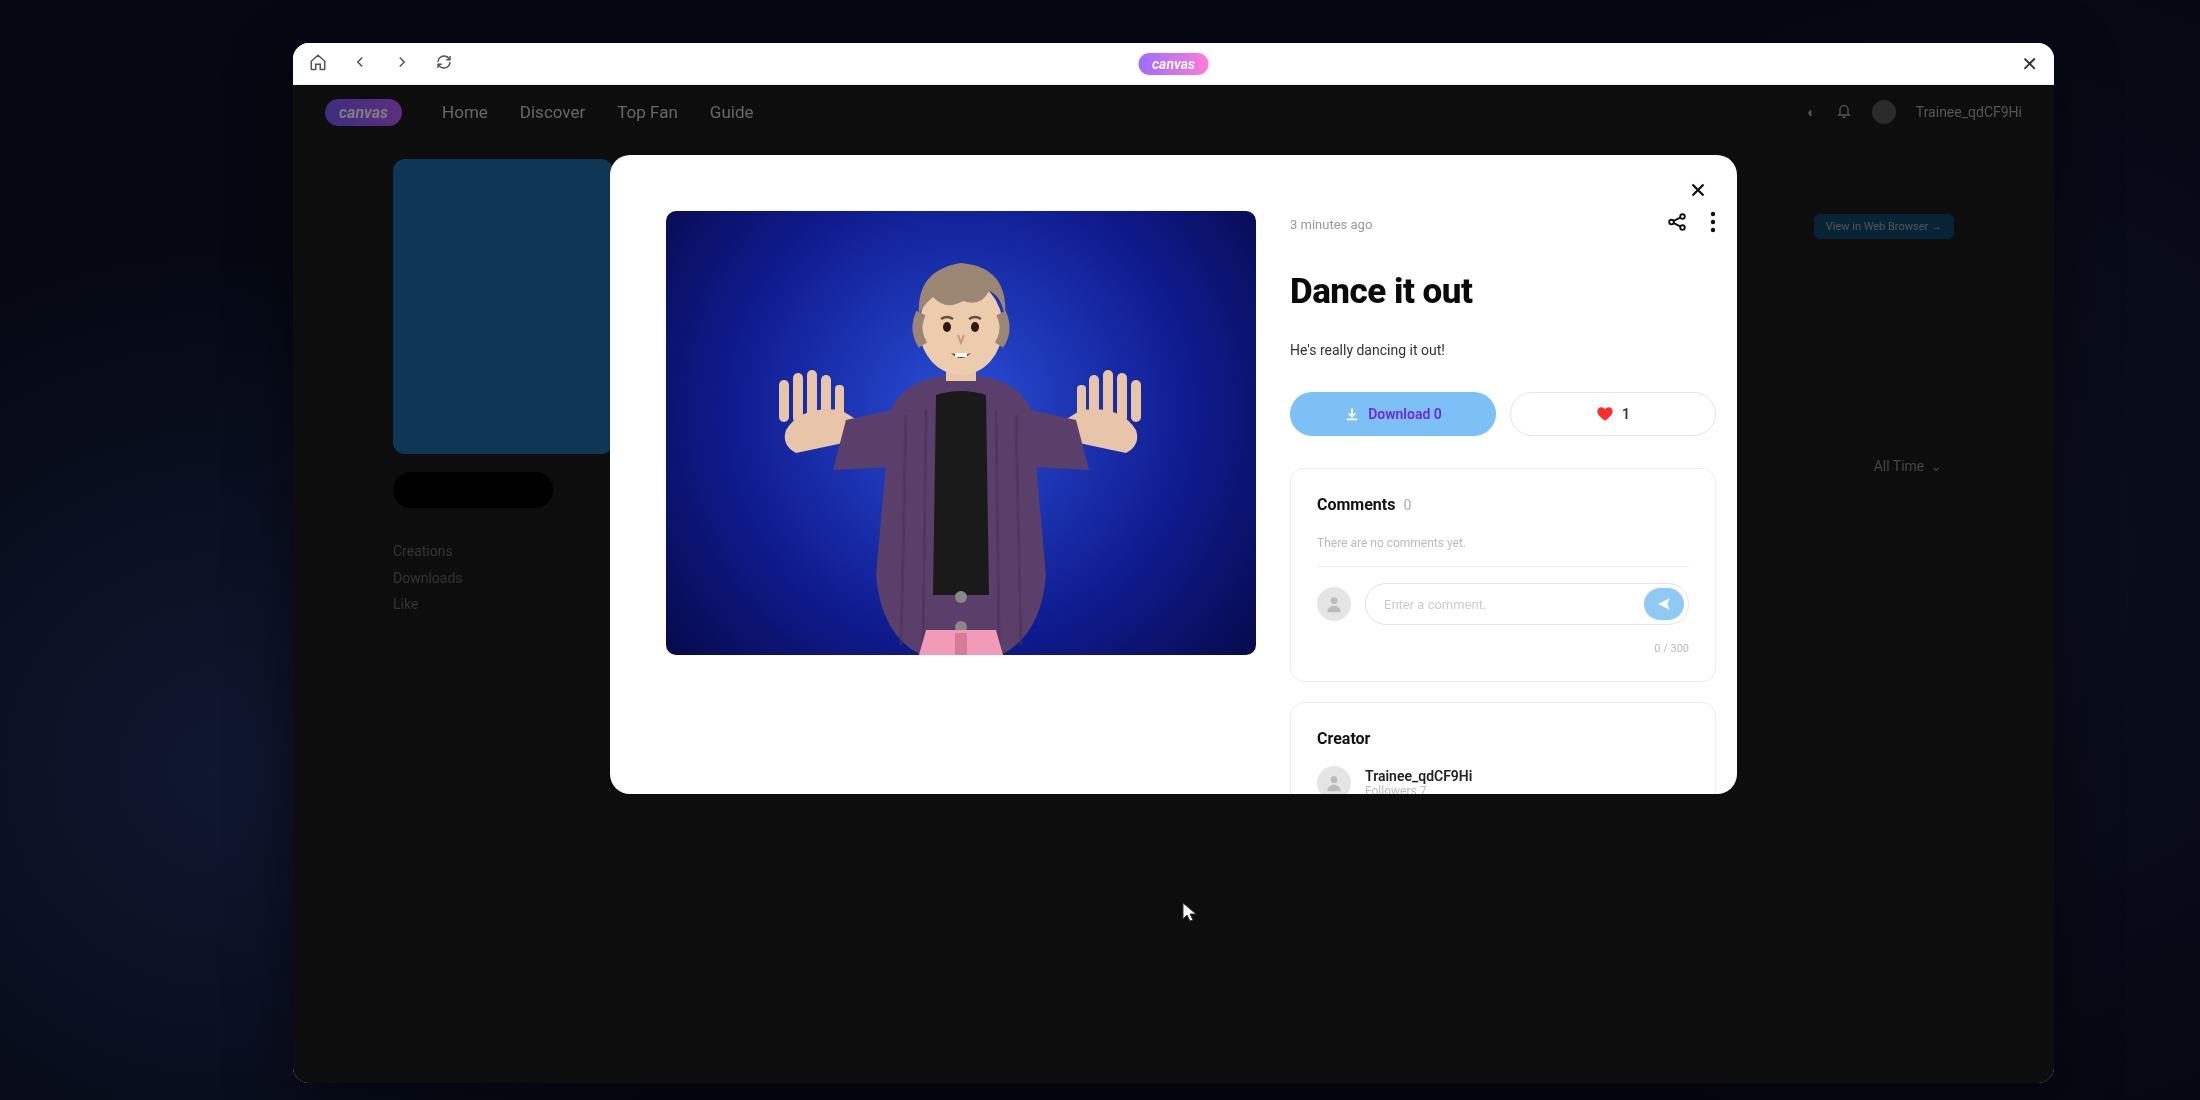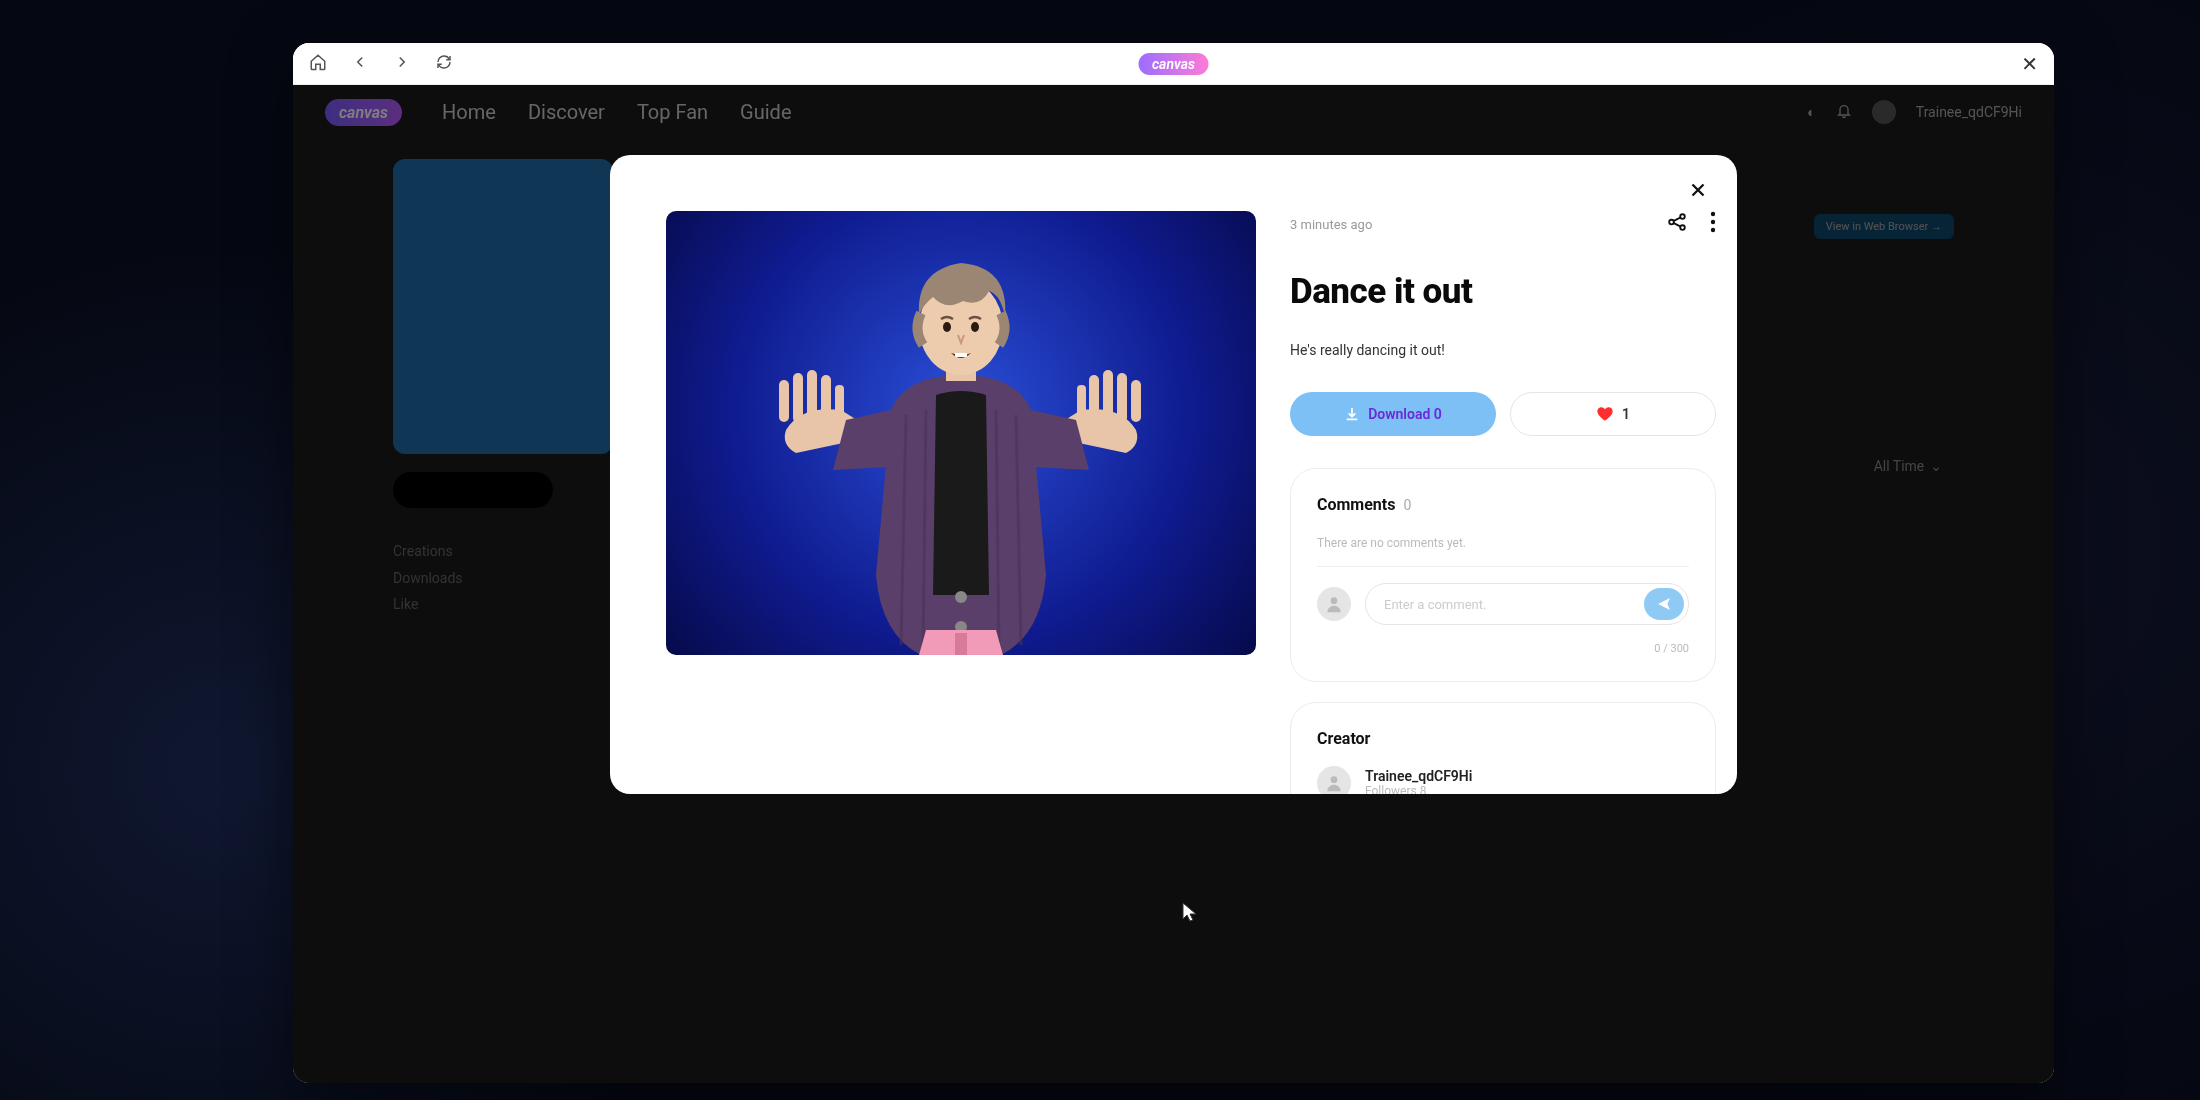--- a/index.html
+++ b/index.html
@@ -13,21 +13,21 @@
 .browser-nav { display: flex; gap: 24px; align-items: center; }
 .browser-nav svg { width: 18px; height: 18px; cursor: pointer; }
 .browser-title { position: absolute; left: 50%; transform: translateX(-50%); }
 .browser-title-badge { background: linear-gradient(90deg, #9b6dff, #ff7bd6); color: #fff; padding: 3px 14px; border-radius: 12px; font-size: 14px; font-weight: 600; font-style: italic; }
 .browser-close { position: absolute; right: 16px; font-size: 20px; color: #333; cursor: pointer; }
 
 
 .app-content { position: relative; height: calc(100% - 42px); background: #1a1a1a; }
 .app-header { height: 54px; display: flex; align-items: center; padding: 0 32px; color: #999; }
 .app-logo { background: linear-gradient(90deg, #7b5cff, #b85cff); color: #fff; padding: 4px 14px; border-radius: 14px; font-size: 16px; font-weight: 600; font-style: italic; margin-right: 40px; }
-.app-nav { display: flex; gap: 32px; font-size: 20px; color: #ccc; }
+.app-nav { display: flex; gap: 32px; font-size: 17px; color: #ccc; }
 .app-header-right { margin-left: auto; display: flex; align-items: center; gap: 20px; font-size: 14px; color: #aaa; }
 .app-header-right .avatar-mini { width: 24px; height: 24px; background: #555; border-radius: 50%; }
 .app-body { padding: 20px 100px; position: relative; }
 .card-placeholder { width: 220px; height: 295px; background: #1f6ca8; border-radius: 12px; }
 .card-btn { margin-top: 18px; width: 160px; height: 36px; background: #000; border-radius: 18px; }
 .card-meta { margin-top: 30px; color: #666; font-size: 14px; line-height: 1.9; }
 .filter-area { position: absolute; right: 100px; top: 140px; color: #888; font-size: 14px; }
 .filter-badge { display: inline-flex; align-items: center; gap: 6px; padding: 6px 12px; border-radius: 6px; }
 .view-browser-btn { position: absolute; right: 100px; top: 90px; background: #0369a1; color: #fff; font-size: 11px; padding: 6px 12px; border-radius: 6px; opacity: 0.6; margin-top: 39px; }
 
@@ -51,21 +51,21 @@
 .meta-actions svg { cursor: pointer; }
 
 .title { font-size: 35px; font-weight: 800; color: #0a0a0a; margin-bottom: 30px; letter-spacing: -0.5px; }
 .description { font-size: 14px; color: #333; margin-bottom: 34px; }
 
 .action-row { display: flex; gap: 14px; margin-bottom: 32px; }
 .btn { height: 44px; border-radius: 22px; display: flex; align-items: center; justify-content: center; font-size: 14px; font-weight: 600; cursor: pointer; }
 .btn-download { flex: 0 0 206px; background: #7cc0f5; color: #6d28d9; gap: 8px; }
 .btn-like { flex: 0 0 206px; background: #fff; border: 1px solid #e5e5e5; color: #333; gap: 8px; }
 
-.card { border: 1px solid #ececec; border-radius: 26px; padding: 26px; margin-bottom: 20px; }
+.card { border: 1px solid #ececec; border-radius: 14px; padding: 26px; margin-bottom: 20px; }
 .card-header { display: flex; align-items: baseline; gap: 8px; margin-bottom: 22px; }
 .card-title { font-size: 16px; font-weight: 700; color: #111; }
 .card-count { font-size: 14px; color: #aaa; }
 .no-comments { font-size: 12px; color: #bbb; margin-bottom: 16px; }
 .comment-row { border-top: 1px solid #eee; padding-top: 16px; display: flex; align-items: center; gap: 14px; }
 .comment-avatar { width: 34px; height: 34px; border-radius: 50%; background: #e5e5e5; display: flex; align-items: center; justify-content: center; }
 .comment-input-wrap { flex: 1; position: relative; text-decoration: underline; }
 .comment-input { width: 100%; height: 42px; border: 1px solid #e5e5e5; border-radius: 21px; padding: 0 50px 0 18px; font-size: 13px; outline: none; }
 .comment-input::placeholder { color: #ccc; }
 .comment-send { position: absolute; right: 5px; top: 5px; width: 40px; height: 32px; background: #8fcaf5; border-radius: 16px; display: flex; align-items: center; justify-content: center; cursor: pointer; }
@@ -273,21 +273,21 @@
             <div class="card-title" style="margin-bottom:18px;">Creator</div>
             <div class="creator-row">
               <div class="creator-avatar">
                 <svg width="20" height="20" viewBox="0 0 24 24" fill="#bbb">
                     <circle cx="12" cy="8" r="4"></circle>
                     <path d="M4 22c0-5 4-8 8-8s8 3 8 8z"></path>
                   </svg>
               </div>
               <div>
                 <div class="creator-name">Trainee_qdCF9Hi</div>
-                <div class="creator-followers">Followers 8</div>
+                <div class="creator-followers">Followers 7</div>
               </div>
             </div>
             <div class="creator-thumb">
               <svg viewBox="0 0 70 70" width="70" height="70">
                 <ellipse cx="35" cy="28" rx="10" ry="11" fill="#e8c4a8"></ellipse>
                 <path d="M27 24 Q26 14 35 12 Q44 14 43 24" fill="#9a8672"></path>
                 <path d="M20 42 Q22 32 35 32 Q48 32 50 42 L52 70 L18 70 Z" fill="#5a3f6b"></path>
                 <rect x="30" y="34" width="10" height="30" fill="#1a1a1a"></rect>
                 <path d="M20 42 L8 40 L6 50 L18 50 Z" fill="#5a3f6b"></path>
                 <path d="M50 42 L62 40 L64 50 L52 50 Z" fill="#5a3f6b"></path>

